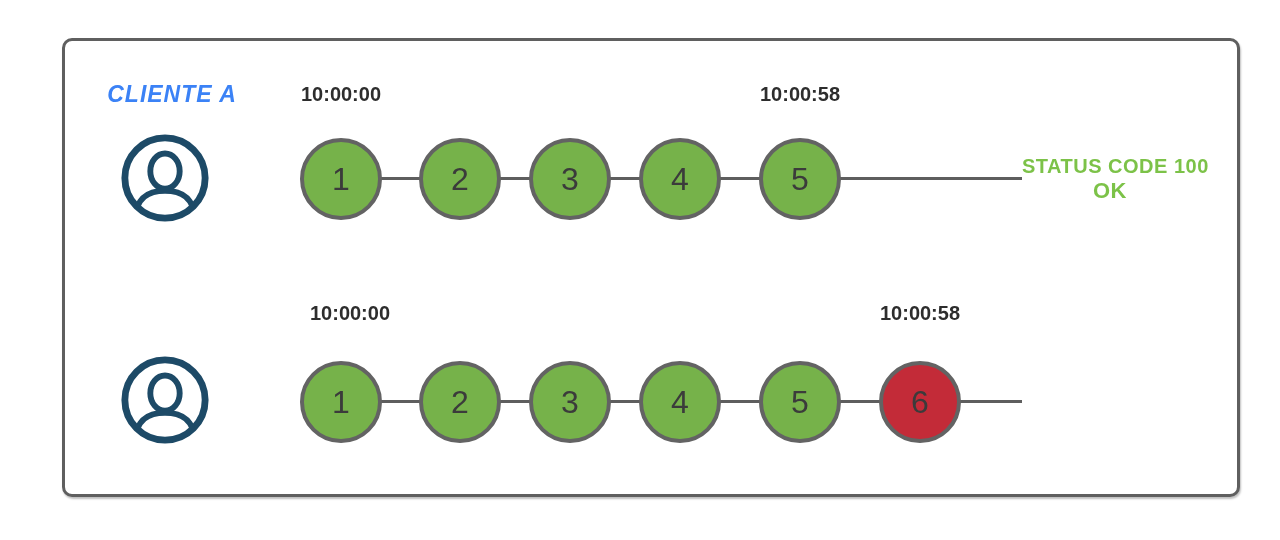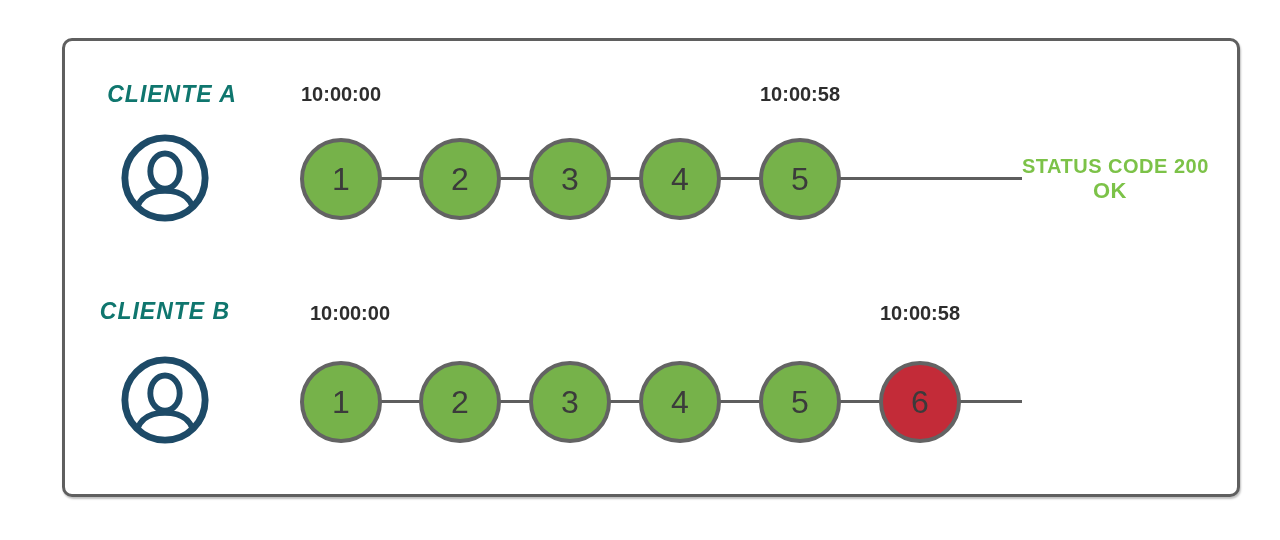--- a/index.html
+++ b/index.html
@@ -33,21 +33,21 @@
     border-radius:10px;
     box-shadow:1px 2px 2px rgba(0,0,0,0.25);
   }
   .client-label{
     position:absolute;
     transform:translateX(-50%);
     font-size:23px;
     font-weight:bold;
     font-style:italic;
     letter-spacing:1px;
-    color:#0f766e;
+    color:#3b82f6;
     white-space:nowrap;
   }
   .avatar{
     position:absolute;
     width:94px;height:94px;
     color:var(--avatar);
   }
   .avatar svg{width:100%;height:100%;}
   .ts{
     position:absolute;
@@ -128,25 +128,24 @@
     <span>3</span>
   </div>
   <div class="req ok" style="left:639px;top:138px">
     <span>4</span>
   </div>
   <div class="req ok" style="left:759px;top:138px">
     <span>5</span>
   </div>
 
   <div class="status ok" style="left:1022px;top:155px">
-    <div class="l1">STATUS CODE 200</div>
+    <div class="l1">STATUS CODE 100</div>
     <div class="l2">OK</div>
   </div>
 
-  <div class="client-label" style="left:165px;top:298px">CLIENTE B</div>
 
   <div class="avatar" style="left:118px;top:353px">
     <svg viewBox="0 0 96 96" aria-hidden="true">
       <defs>
           <clipPath id="avclip-b">
             <circle cx="48" cy="48" r="41"></circle>
           </clipPath>
         </defs>
       <circle cx="48" cy="48" r="41" fill="none" stroke="currentColor" stroke-width="7"></circle>
       <g clip-path="url(#avclip-b)">

